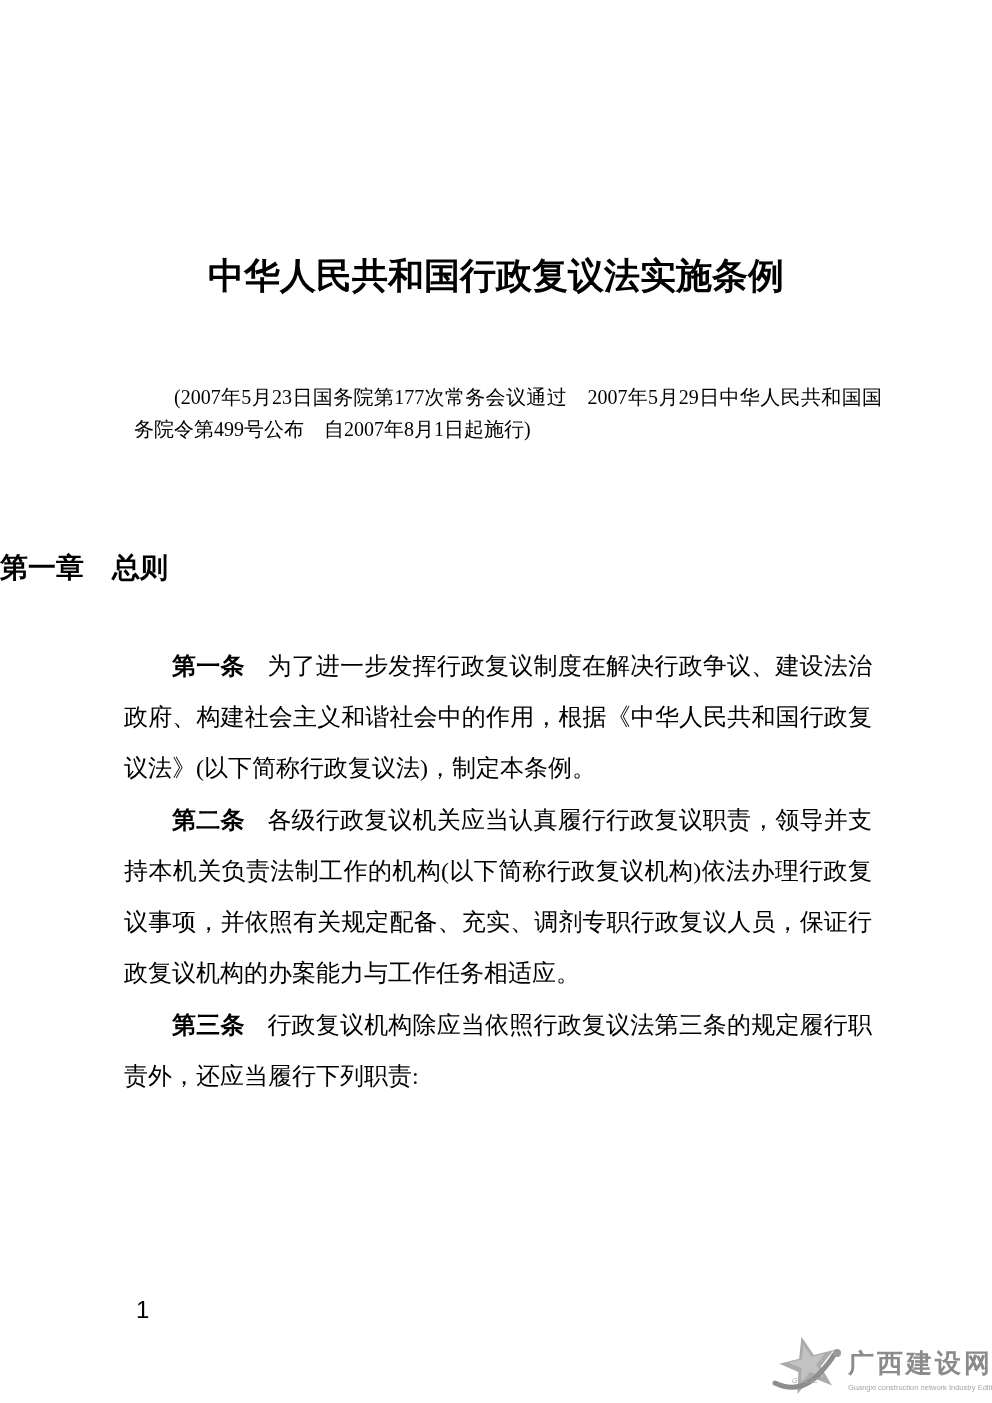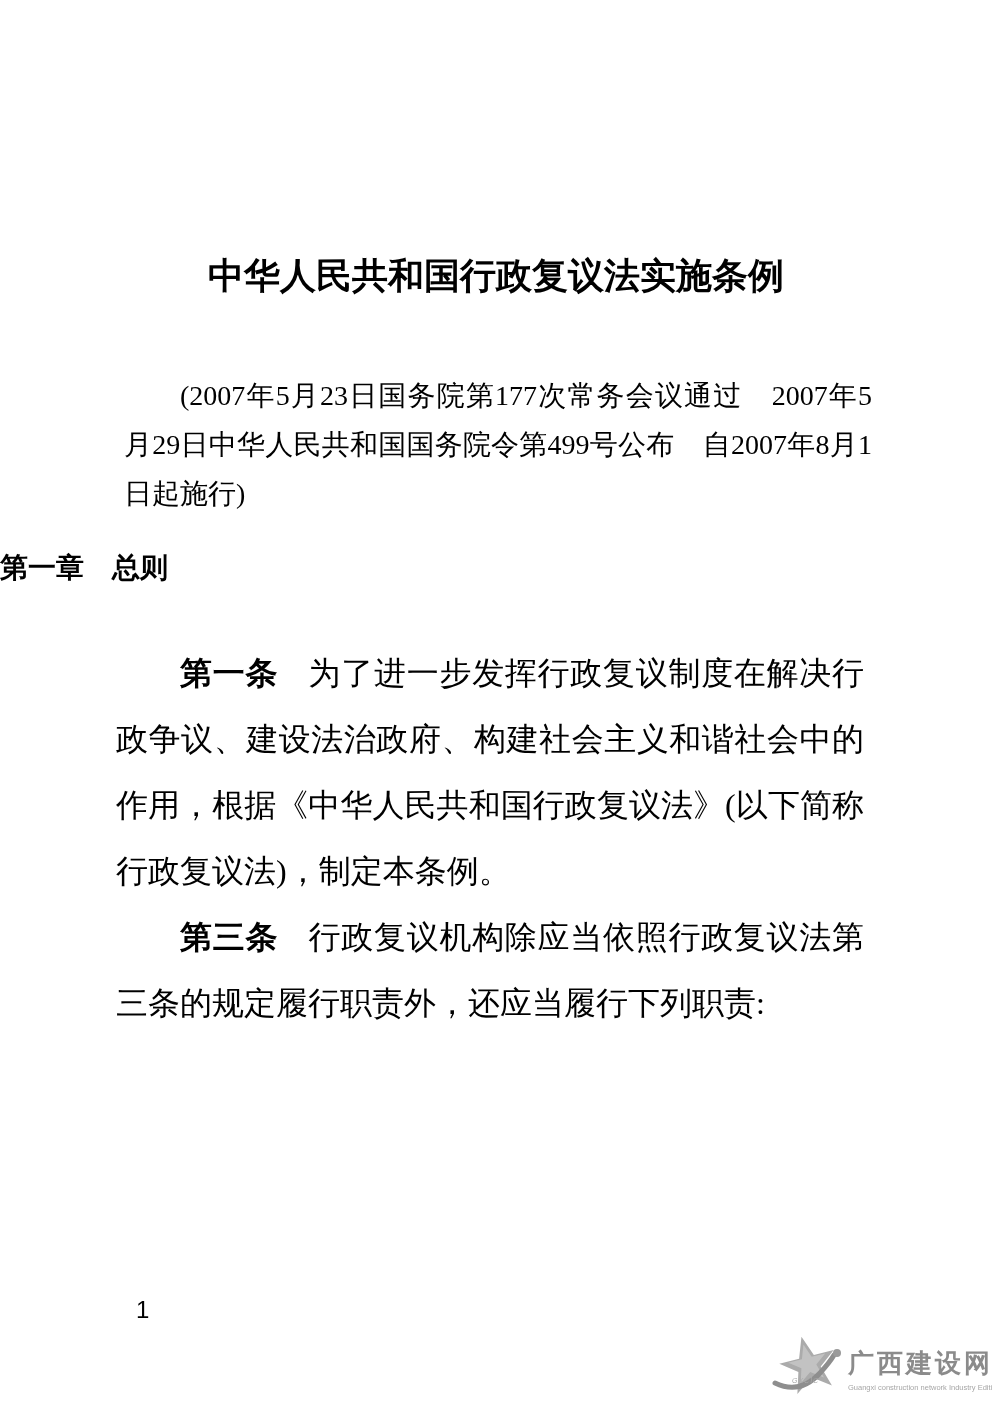--- a/index.html
+++ b/index.html
@@ -27,44 +27,44 @@
     line-height: 44px;
     font-weight: bold;
     font-family: "Liberation Sans", "DejaVu Sans", sans-serif;
     letter-spacing: 0px;
   }
   .promulgation {
     position: absolute;
     top: 371px;
     left: 124px;
     width: 748px;
-    margin: 0;
-    font-size: 28px;
-    line-height: 49px;
+    margin: 10px;
+    font-size: 20px;
+    line-height: 32px;
     text-align: justify;
     text-indent: 2em;
   }
   .chapter {
     position: absolute;
     top: 542px;
     left: 0;
     width: 992px;
     margin: 0;
     font-size: 28px;
     line-height: 51px;
     font-weight: bold;
     font-family: "Liberation Sans", "DejaVu Sans", sans-serif;
   }
   .body-text {
     position: absolute;
     top: 640px;
-    left: 116px;
+    left: 124px;
     width: 748px;
-    font-size: 32px;
-    line-height: 66px;
+    font-size: 24px;
+    line-height: 51px;
   }
   .para {
     margin: 0;
     text-align: justify;
     text-indent: 2em;
   }
   .art-num {
     font-weight: bold;
     font-family: "Liberation Sans", "DejaVu Sans", sans-serif;
     margin-right: 0.95em;
@@ -137,20 +137,23 @@
   <p class="promulgation">(2007年5月23日国务院第177次常务会议通过　2007年5月29日中华人民共和国国务院令第499号公布　自2007年8月1日起施行)</p>
 
   <h2 class="chapter">第一章　总则</h2>
 
   <div class="body-text">
 
     <p class="para">
       <span class="art-num">第一条</span><span>为了进一步发挥行政复议制度在解决行政争议、建设法治政府、构建社会主义和谐社会中的作用，根据《中华人民共和国行政复议法》(以下简称行政复议法)，制定本条例。</span>
     </p>
 
+    <p class="para">
+      <span class="art-num">第二条</span><span>各级行政复议机关应当认真履行行政复议职责，领导并支持本机关负责法制工作的机构(以下简称行政复议机构)依法办理行政复议事项，并依照有关规定配备、充实、调剂专职行政复议人员，保证行政复议机构的办案能力与工作任务相适应。</span>
+    </p>
 
     <p class="para">
       <span class="art-num">第三条</span><span>行政复议机构除应当依照行政复议法第三条的规定履行职责外，还应当履行下列职责:</span>
     </p>
 
 
   </div>
 
   <div class="pageno">1</div>
 

